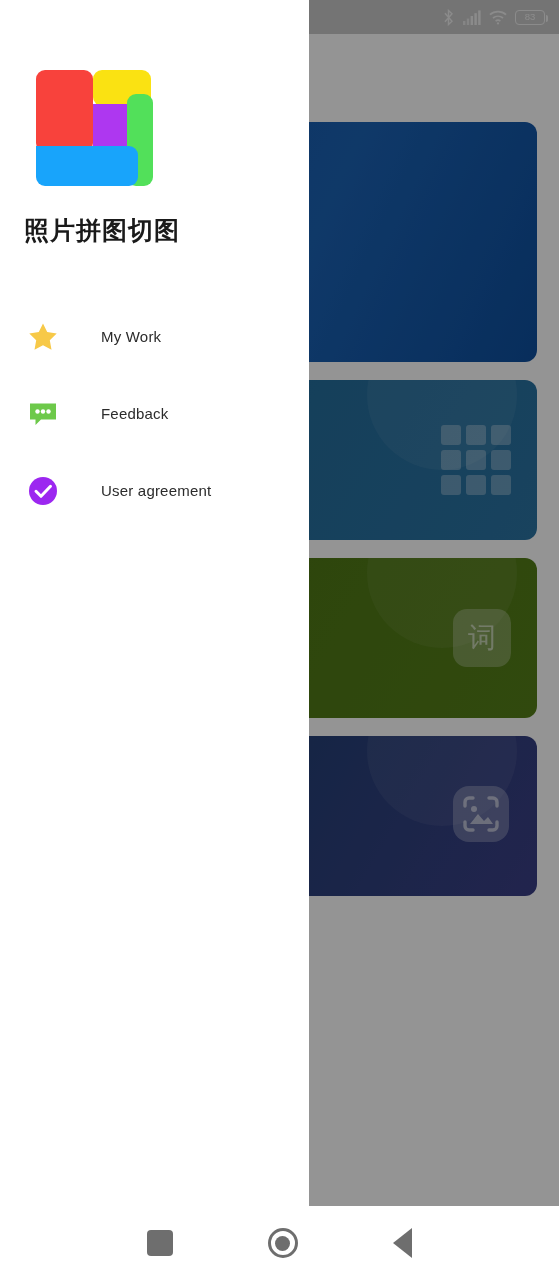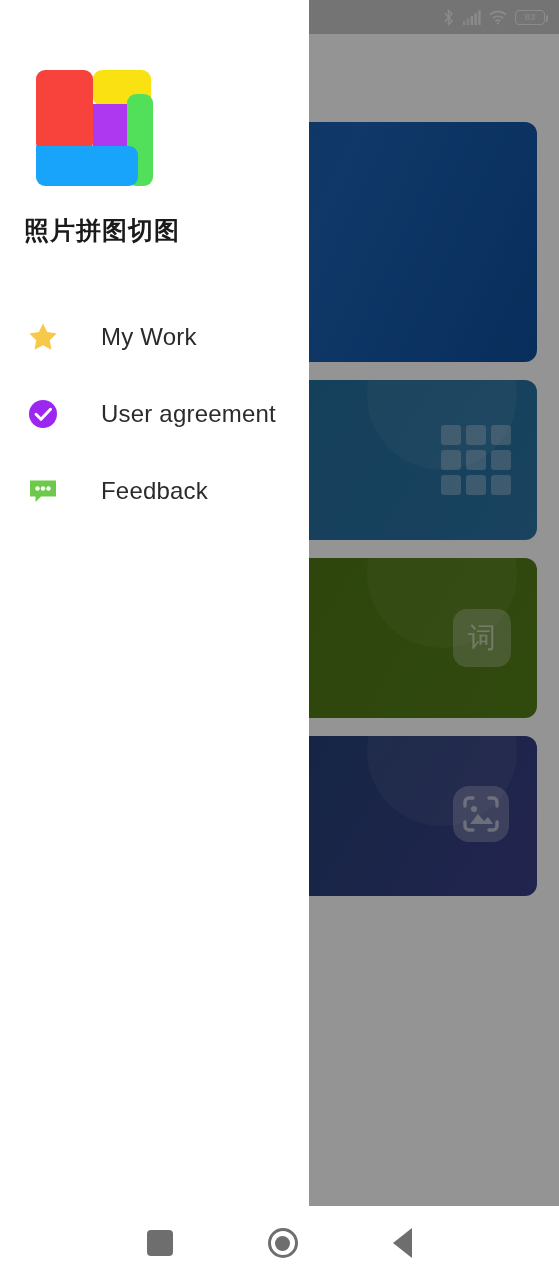--- a/index.html
+++ b/index.html
@@ -122,21 +122,21 @@
   }
   .menu { position:absolute; left:0; top:298px; width:309px; }
   .menu-item {
     display:flex; align-items:center; height:77px; padding-left:26px; cursor:pointer;
   }
   .menu-icon {
     width:34px; height:34px; display:flex; align-items:center; justify-content:center;
     flex:0 0 34px;
   }
   .menu-label {
-    margin-left:41px; font-size:24px; color:#2b2b2b; font-weight:500; letter-spacing:.2px;
+    margin-left:41px; font-size:15px; color:#2b2b2b; font-weight:500; letter-spacing:.2px;
   }
 
   
   .nav-bar {
     position:absolute; left:0; bottom:0; width:559px; height:74px;
     background:#ffffff; display:flex; align-items:center;
     justify-content:space-around; padding:0 100px; z-index:20;
   }
   .nav-recents { width:26px; height:26px; background:#6e6e6e; border-radius:4px; }
   .nav-home {
@@ -286,40 +286,40 @@
         <svg width="32" height="32" viewBox="0 0 32 32">
           <path d="M16 2.5l4.2 8.6 9.5 1.4-6.9 6.7 1.7 9.5L16 24.2 7.5 28.7l1.7-9.5-6.9-6.7 9.5-1.4z" fill="#F7C948"></path>
         </svg>
       </span>
       <span class="menu-label">My Work</span>
     </div>
 
 
     <div class="menu-item">
       <span class="menu-icon">
-        <svg width="30" height="30" viewBox="0 0 30 30">
-          <circle cx="15" cy="15" r="14" fill="#9C27F0"></circle>
-          <path d="M8 15.3l5 5 9.5-10" stroke="#ffffff" stroke-width="3" fill="none" stroke-linecap="round" stroke-linejoin="round"></path>
-        </svg>
-      </span>
-      <span class="menu-label">User agreement</span>
-    </div>
-
-    <div class="menu-item">
-      <span class="menu-icon">
         <svg width="30" height="28" viewBox="0 0 30 28">
           <path d="M2 3.5h26v16H13l-5.5 5.5V19.5H2z" fill="#6DC94A" rx="3"></path>
           <circle cx="9.5" cy="11.5" r="2.2" fill="#ffffff"></circle>
           <circle cx="15" cy="11.5" r="2.2" fill="#ffffff"></circle>
           <circle cx="20.5" cy="11.5" r="2.2" fill="#ffffff"></circle>
         </svg>
       </span>
       <span class="menu-label">Feedback</span>
     </div>
 
+    <div class="menu-item">
+      <span class="menu-icon">
+        <svg width="30" height="30" viewBox="0 0 30 30">
+          <circle cx="15" cy="15" r="14" fill="#9C27F0"></circle>
+          <path d="M8 15.3l5 5 9.5-10" stroke="#ffffff" stroke-width="3" fill="none" stroke-linecap="round" stroke-linejoin="round"></path>
+        </svg>
+      </span>
+      <span class="menu-label">User agreement</span>
+    </div>
+
   </div>
 </div>
 
 <div class="nav-bar">
   <div class="nav-recents"></div>
   <div class="nav-home">
       <i></i>
     </div>
   <div class="nav-back"></div>
 </div>

